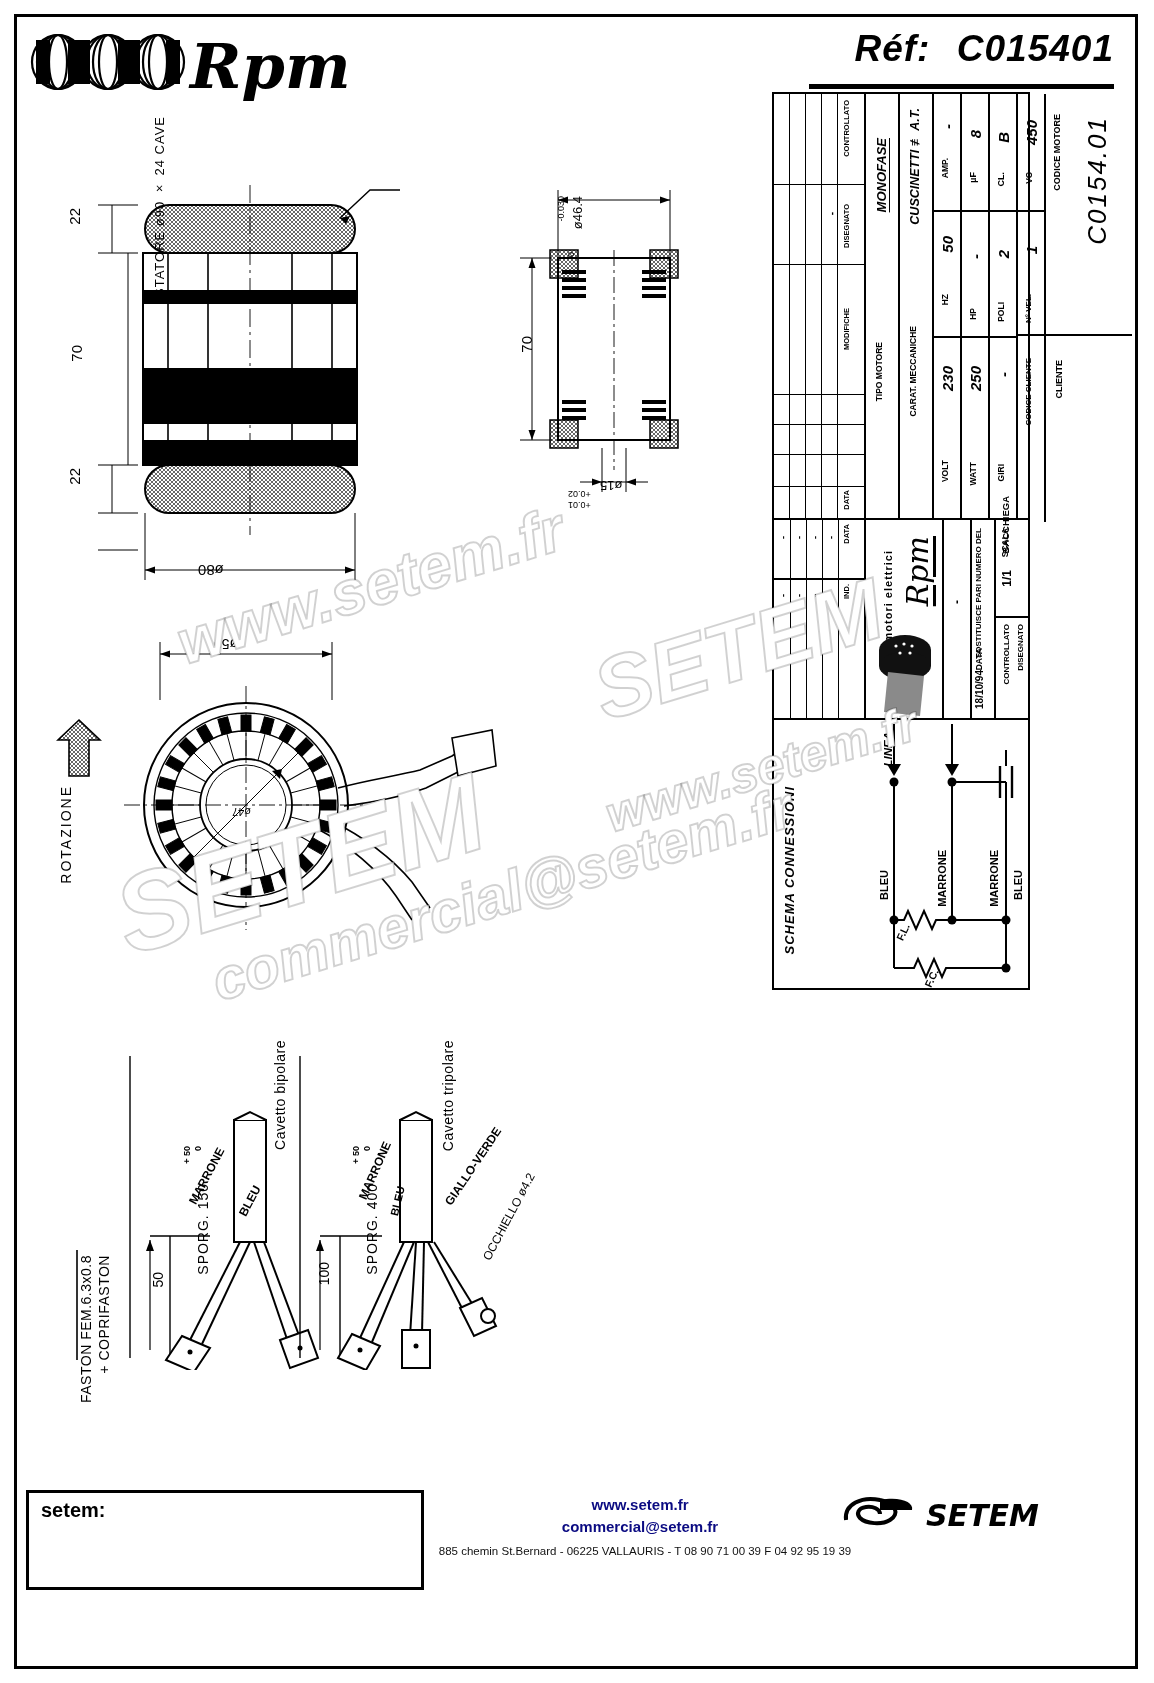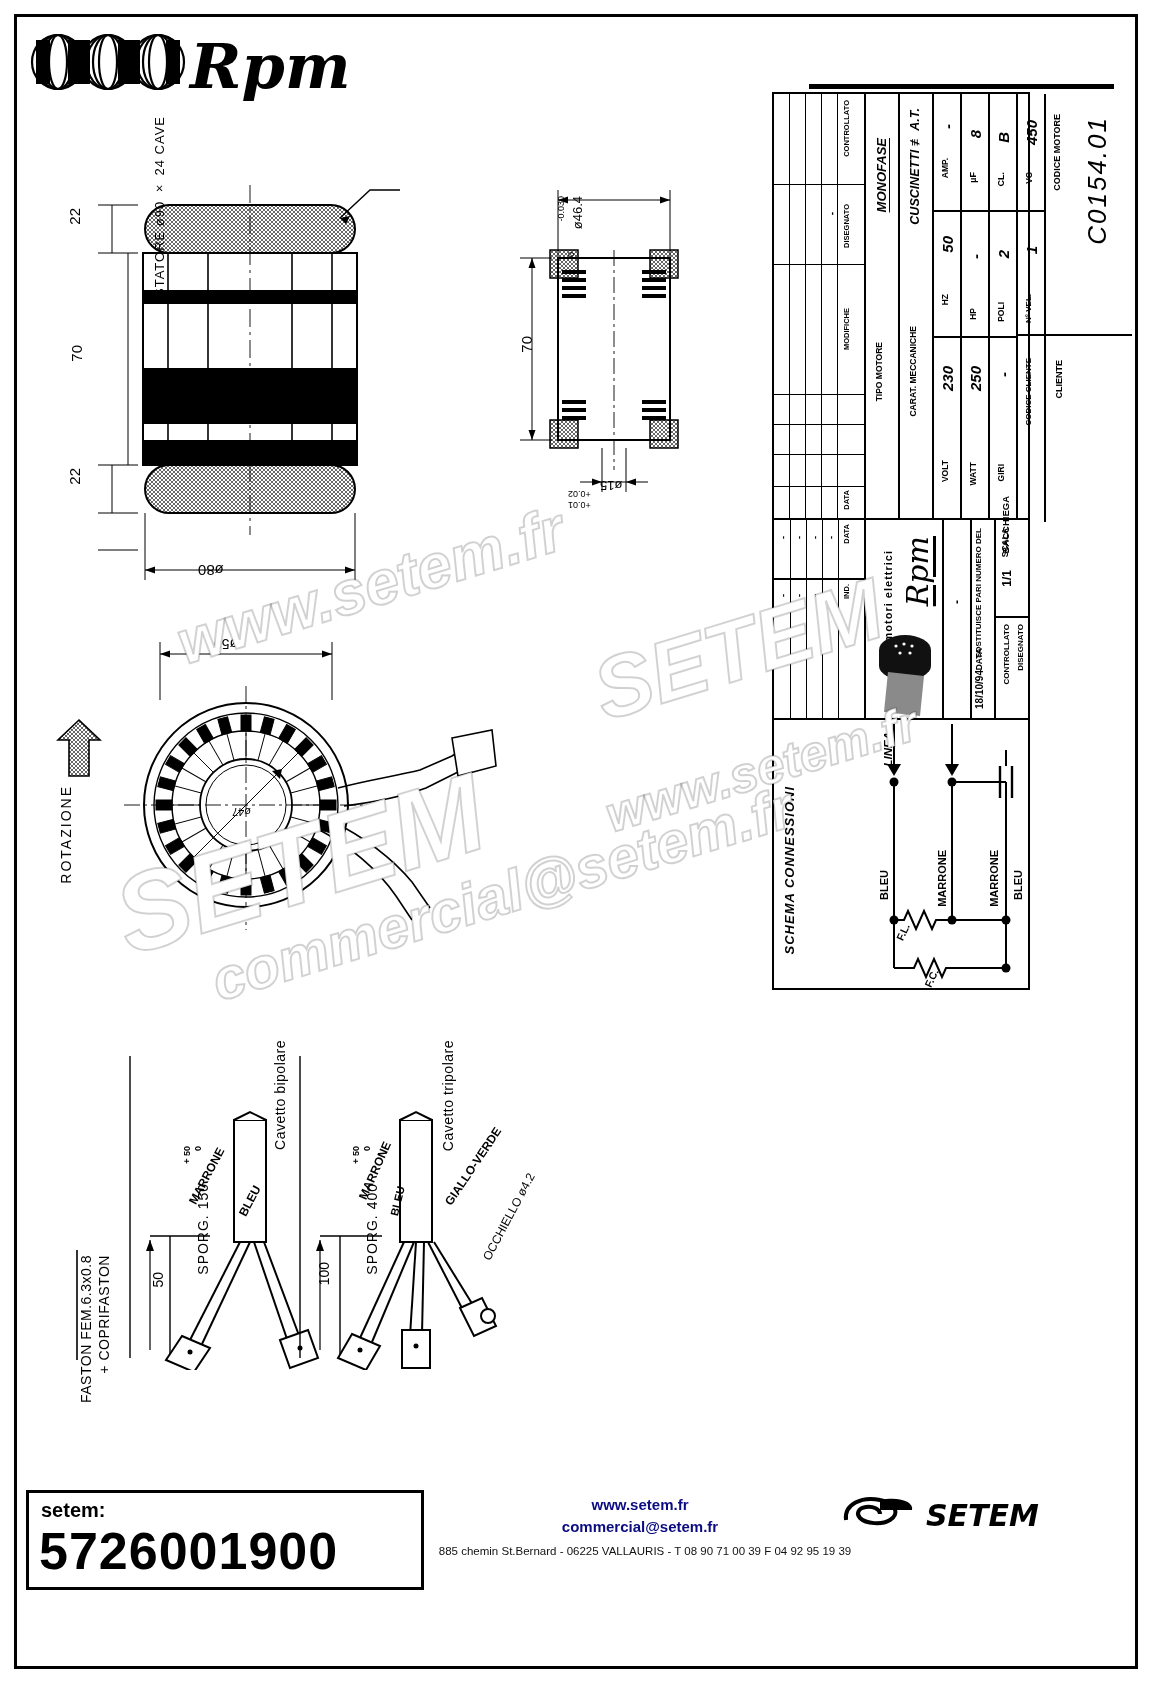--- a/index.html
+++ b/index.html
@@ -63,20 +63,24 @@
         </g>
       </g>
       <rect x="6" y="18" width="14" height="44" fill="#000"></rect>
       <rect x="38" y="18" width="22" height="44" fill="#000"></rect>
       <rect x="88" y="18" width="22" height="44" fill="#000"></rect>
       <rect x="136" y="18" width="14" height="44" fill="#000"></rect>
       <text x="160" y="66" font-family="DejaVu Serif, serif" font-size="62" font-style="italic" font-weight="bold" fill="#000">Rpm</text>
     </svg>
   </div>
 
+  <div class="abs" id="ref-box">
+    <span class="ref-txt">Réf:</span>
+    <span class="ref-txt" style="margin-left:22px">C015401</span>
+  </div>
   <div id="ref-underline"></div>
 
   <svg class="abs" style="left:40px;top:110px" width="420" height="500" viewBox="0 0 420 500">
     <defs>
       <pattern id="hatchA" width="5" height="5" patternUnits="userSpaceOnUse">
         <path d="M0,5 l5,-5 M-1,1 l2,-2 M4,6 l2,-2" stroke="#000" stroke-width=".7"></path>
       </pattern>
       <pattern id="crossA" width="4" height="4" patternUnits="userSpaceOnUse">
         <path d="M0,4 l4,-4 M0,0 l4,4" stroke="#000" stroke-width=".6"></path>
       </pattern>
@@ -629,21 +633,20 @@
   <div class="abs" style="left:480px;top:1256px;font-size:12px;transform:rotate(-62deg);transform-origin:left top;">OCCHIELLO ø4.2</div>
 
   <div class="wm-stroke" style="left:170px;top:550px;font-size:62px;font-style:italic;transform:rotate(-17deg);">www.setem.fr</div>
   <div class="wm-stroke" style="left:110px;top:800px;font-size:110px;font-style:italic;transform:rotate(-17deg);">SETEM</div>
   <div class="wm-stroke" style="left:590px;top:600px;font-size:86px;font-style:italic;transform:rotate(-17deg);">SETEM</div>
   <div class="wm-stroke" style="left:600px;top:740px;font-size:50px;font-style:italic;transform:rotate(-17deg);">www.setem.fr</div>
   <div class="wm-stroke" style="left:200px;top:860px;font-size:58px;font-style:italic;transform:rotate(-17deg);">commercial@setem.fr</div>
 
   <div class="abs" id="footer-code-box">
     <div id="footer-code-label">setem:</div>
-    <div id="footer-code-value">5726001900</div>
   </div>
   <div class="abs" id="footer-web">
     <div>www.setem.fr</div>
     <div>commercial@setem.fr</div>
   </div>
   <div class="abs" id="footer-addr">885 chemin St.Bernard  -  06225 VALLAURIS  -  T 08 90 71 00 39   F 04 92 95 19 39</div>
   <svg class="abs" id="setem-logo" viewBox="0 0 250 48">
     <path d="M6,30 C4,14 22,6 40,10 C56,13 60,24 50,30 C42,35 26,34 20,28 C16,24 18,18 26,17 C33,16 40,19 40,24" fill="none" stroke="#000" stroke-width="4"></path>
     <path d="M40,10 C60,6 74,12 72,20 L40,20 Z" fill="#000"></path>
     <text x="86" y="36" font-family="DejaVu Sans, sans-serif" font-size="30" font-style="italic" font-weight="bold" fill="#000">SETEM</text>

